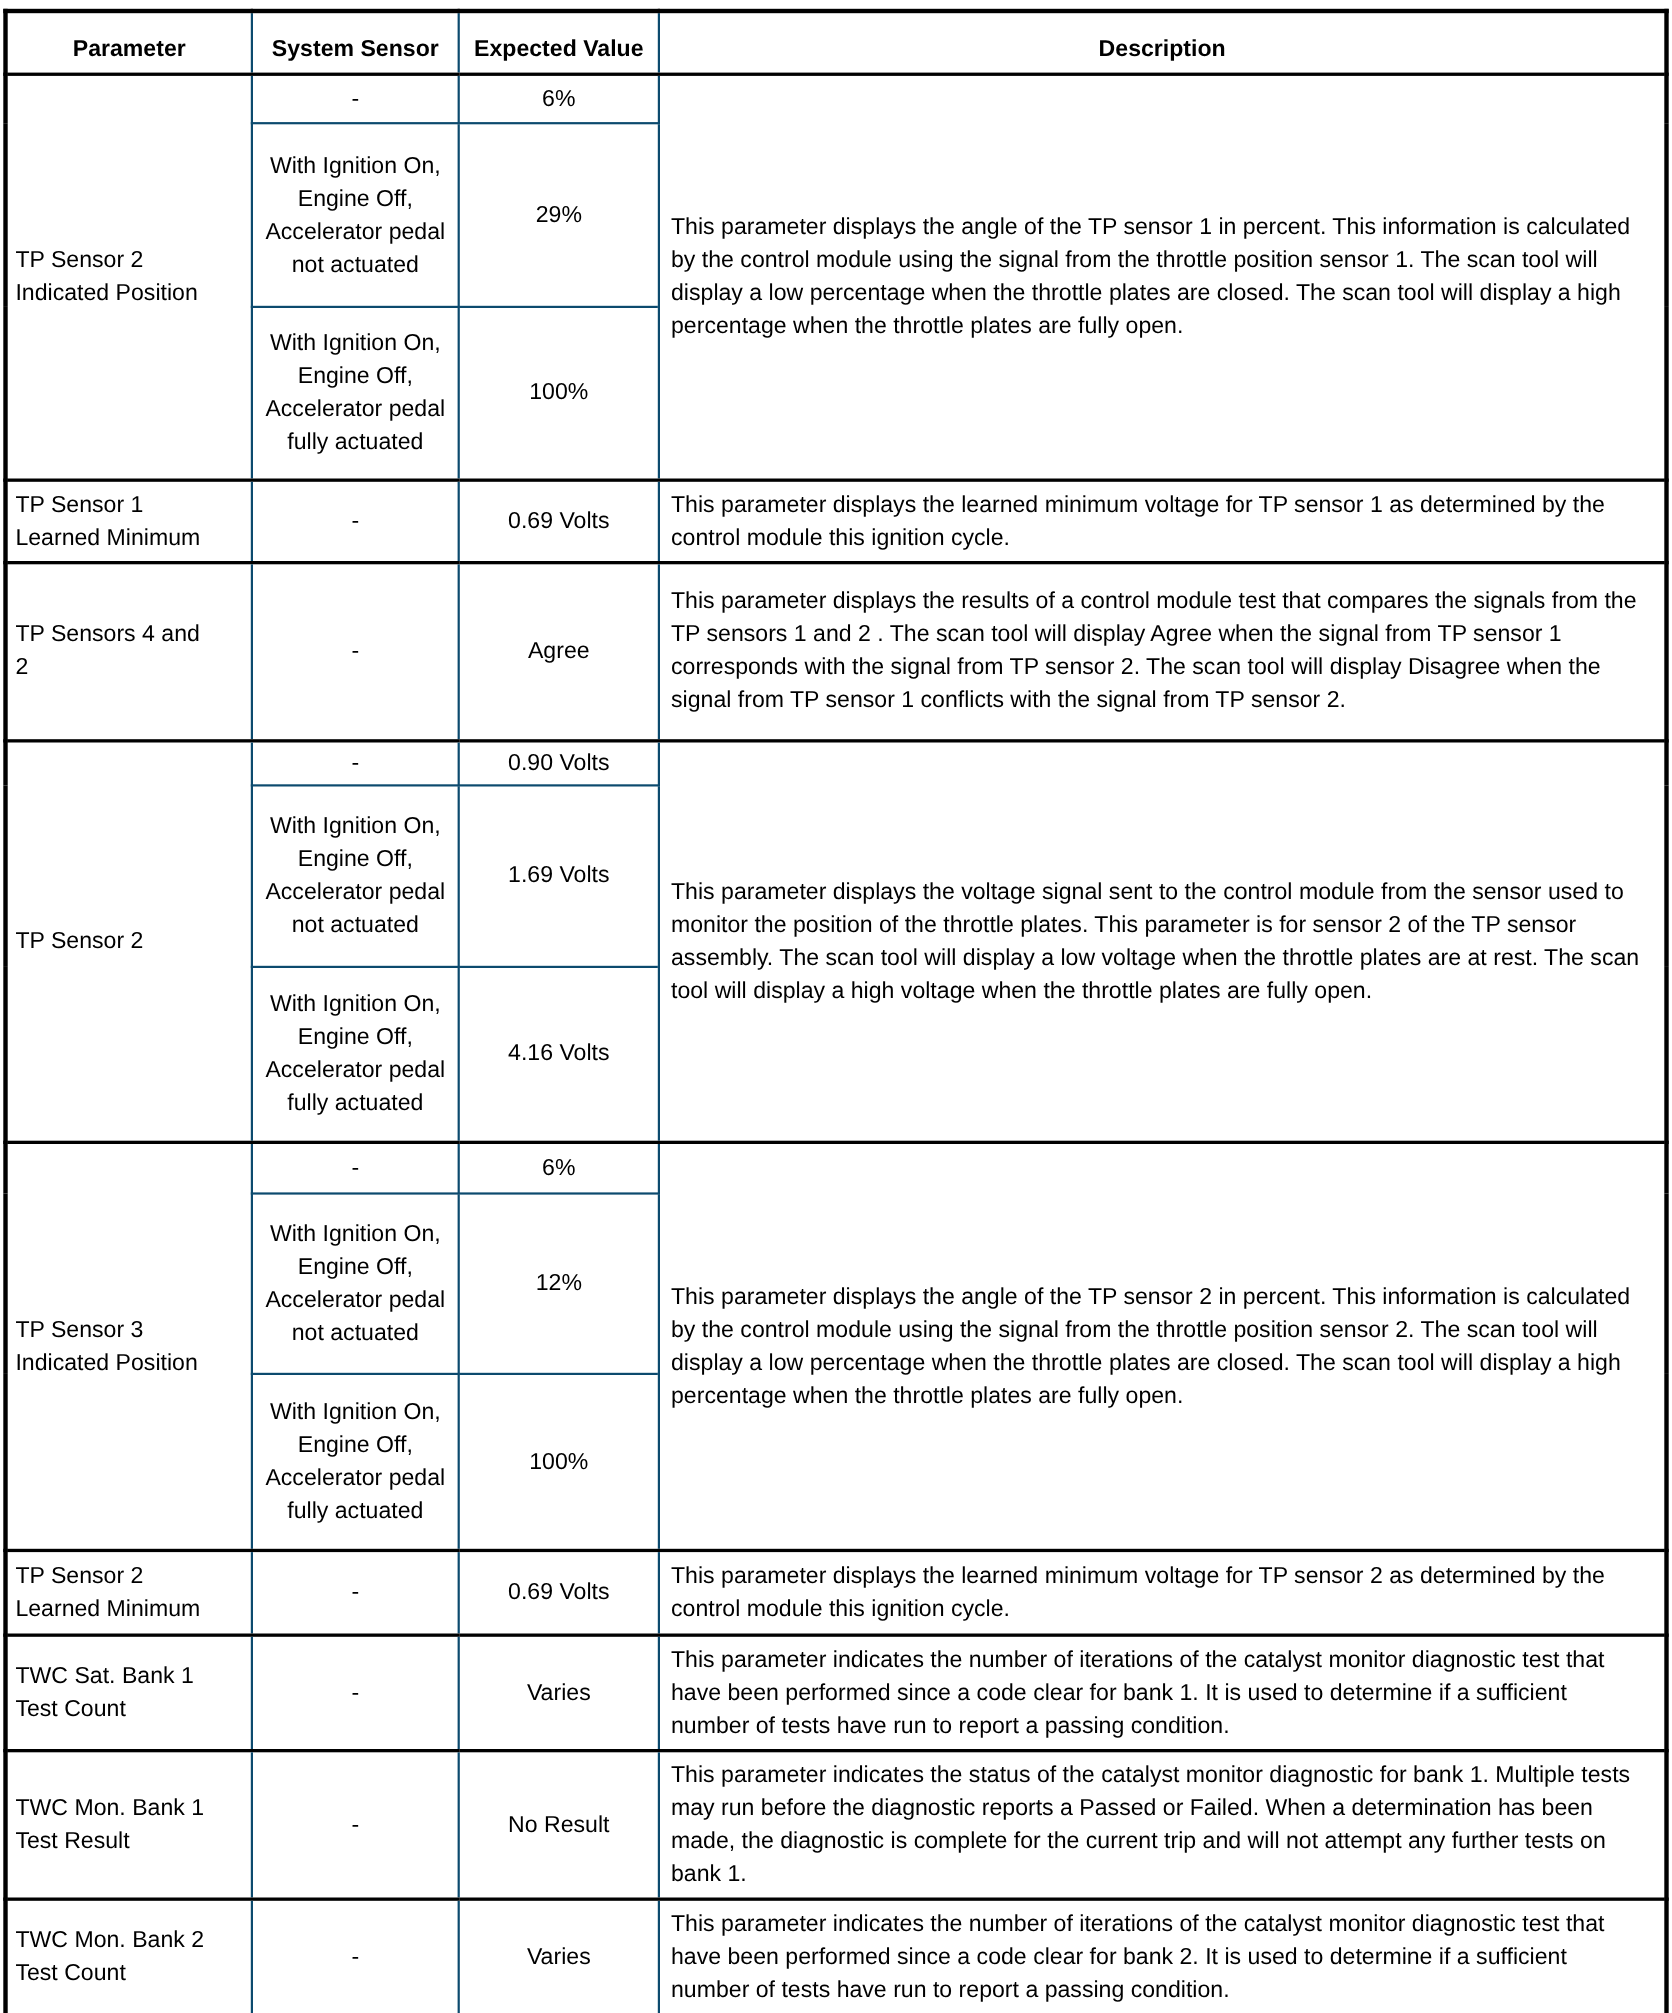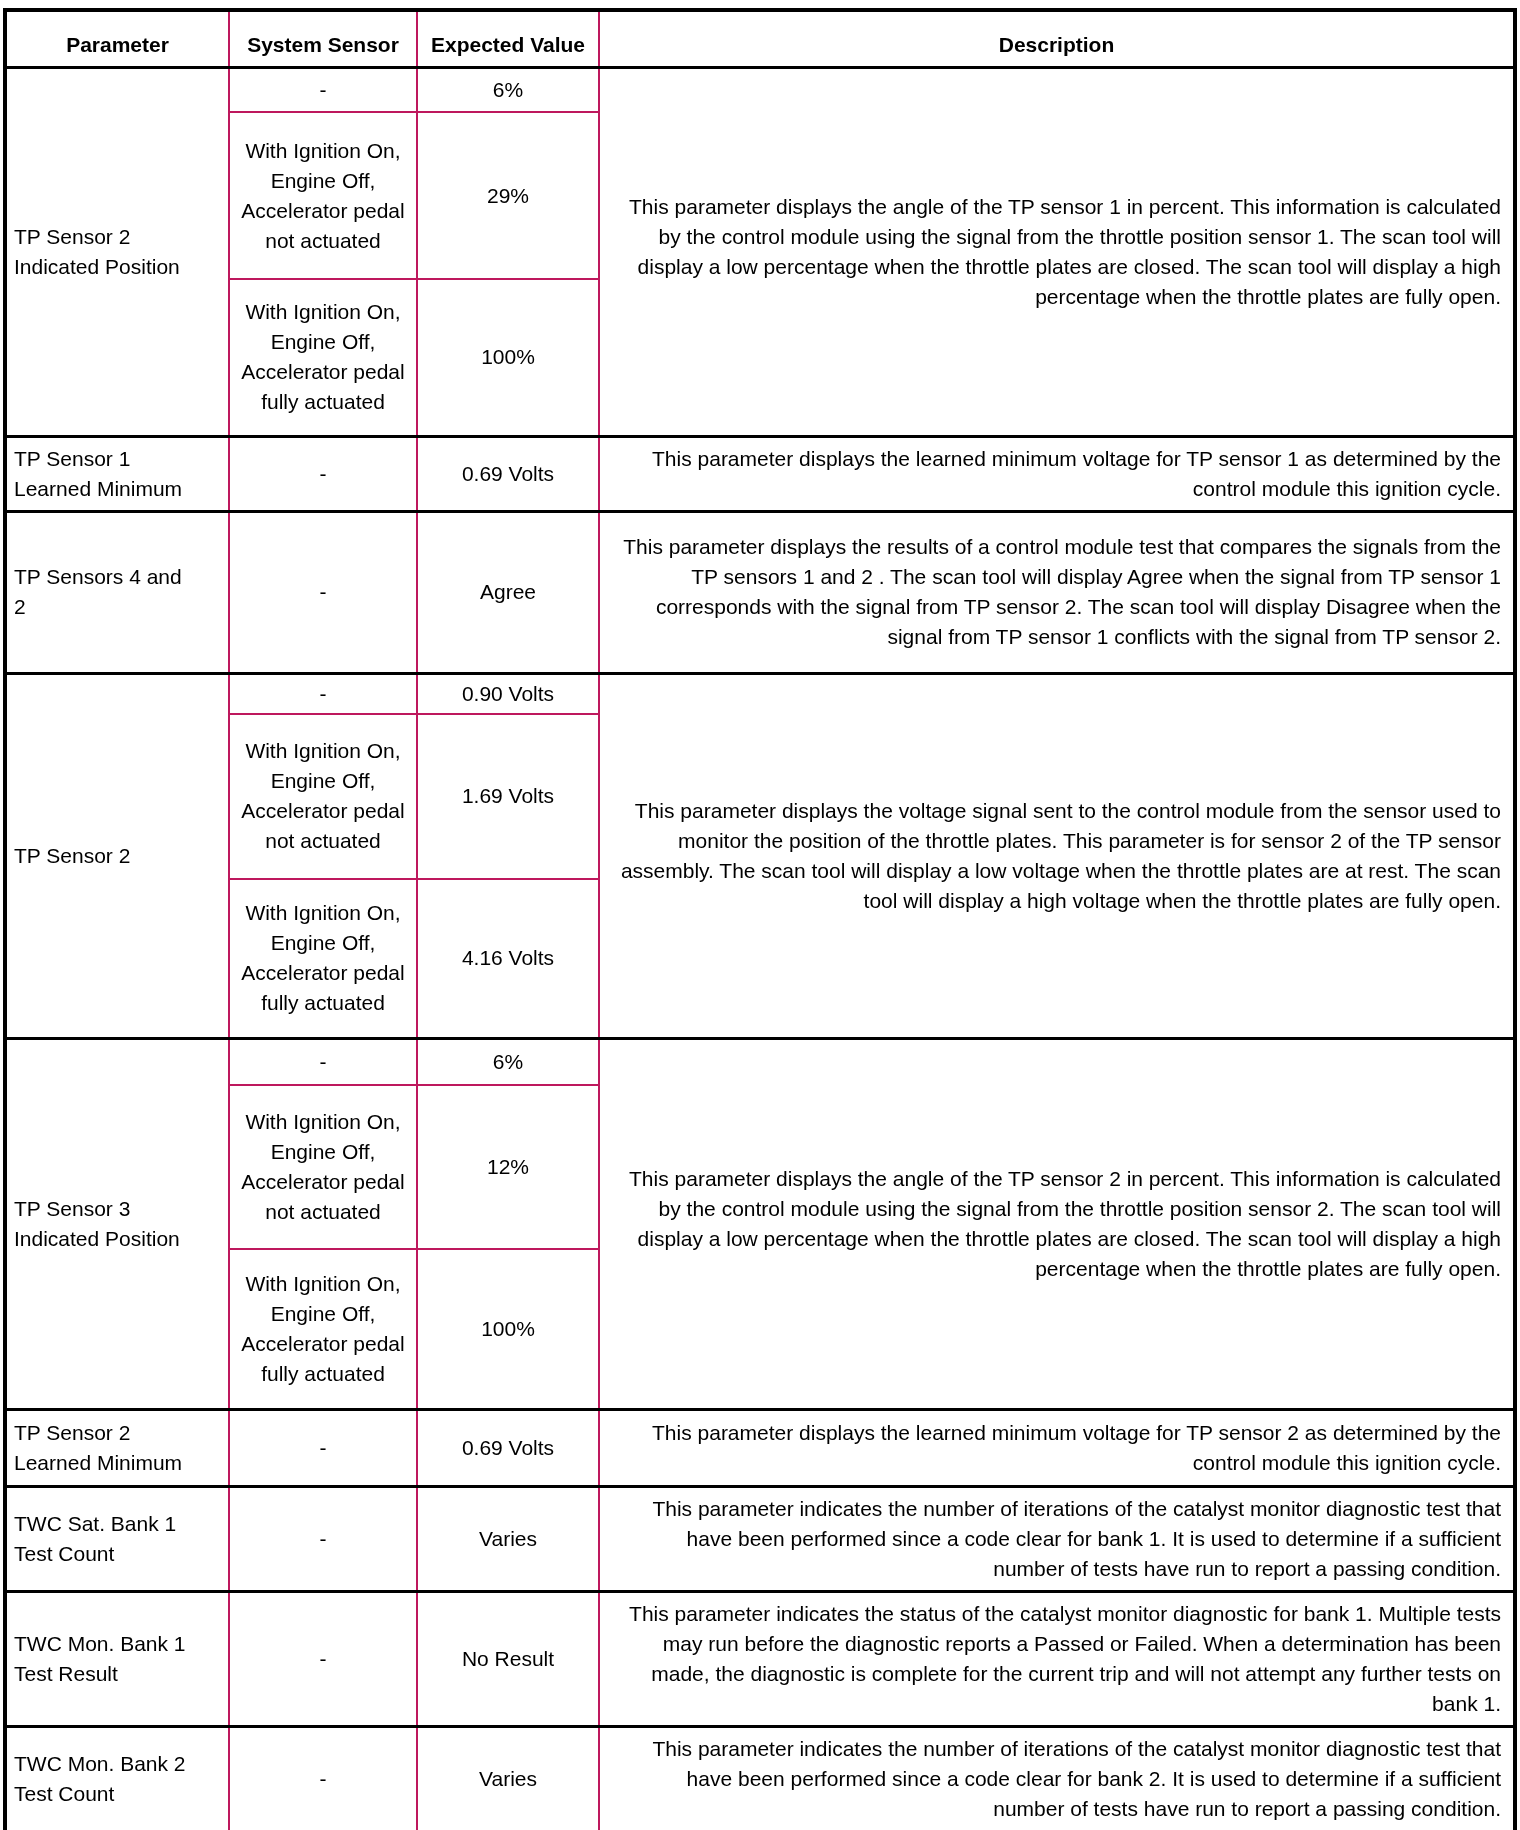--- a/index.html
+++ b/index.html
@@ -19,21 +19,21 @@
     border: 4px solid #000;
     font-size: 21px;
     line-height: 30px;
   }
   col.c-param  { width: 224px; }
   col.c-state  { width: 188px; }
   col.c-value  { width: 182px; }
   col.c-desc   { width: auto;  }
 
   th, td {
-    border: 2px solid #be185d;
+    border: 2px solid #0c4a6e;
     overflow: hidden;
   }
   thead th {
     font-weight: bold;
     text-align: center;
     vertical-align: bottom;
     padding: 2px 6px 6px 6px;
     border-bottom: 3px solid #000;
   }
   tbody tr.group-start > td {
@@ -48,21 +48,21 @@
     text-align: center;
     vertical-align: middle;
     padding: 4px 10px;
   }
   td.value {
     text-align: center;
     vertical-align: middle;
     padding: 4px 8px;
   }
   td.desc {
-    text-align: right;
+    text-align: left;
     vertical-align: middle;
     padding: 6px 12px 6px 10px;
   }
 </style>
 </head>
 <body>
 
 <div class="page">
   <table class="param-table">
     <colgroup>

